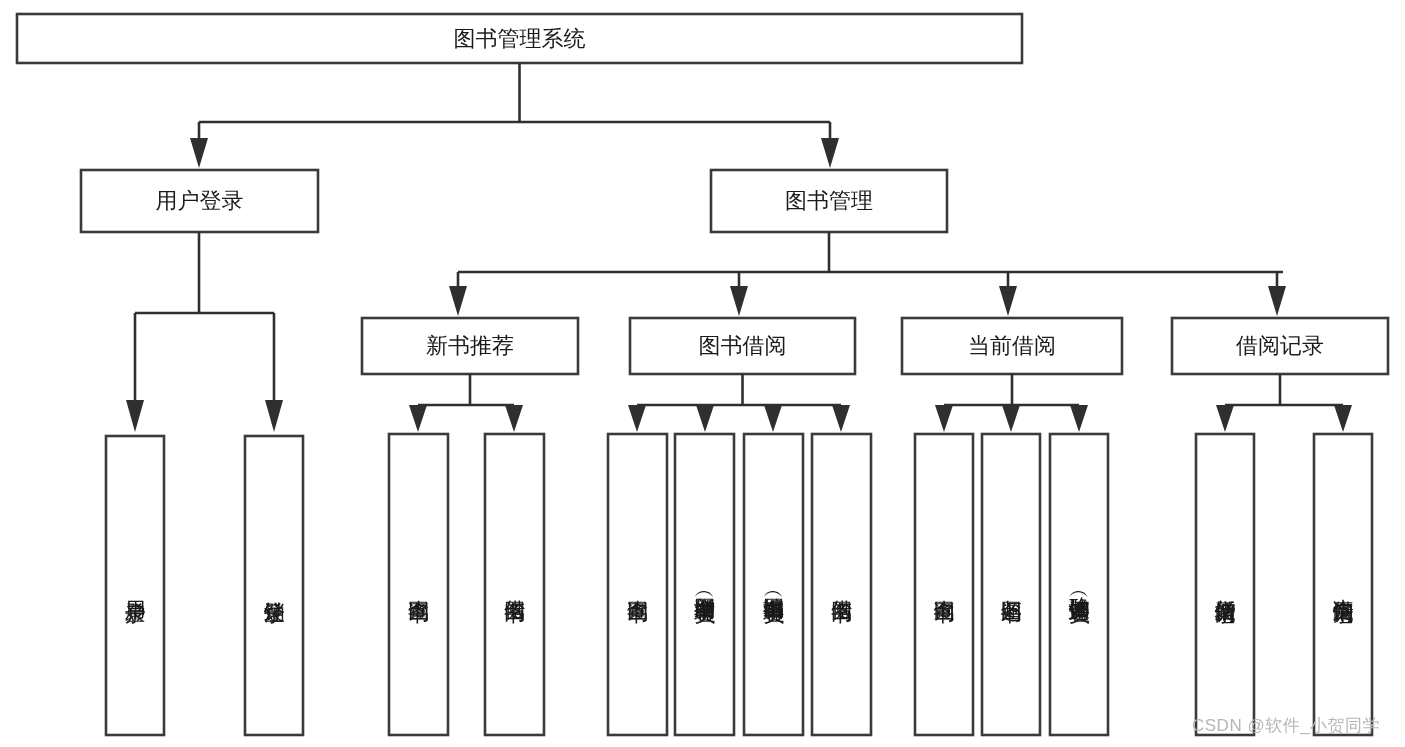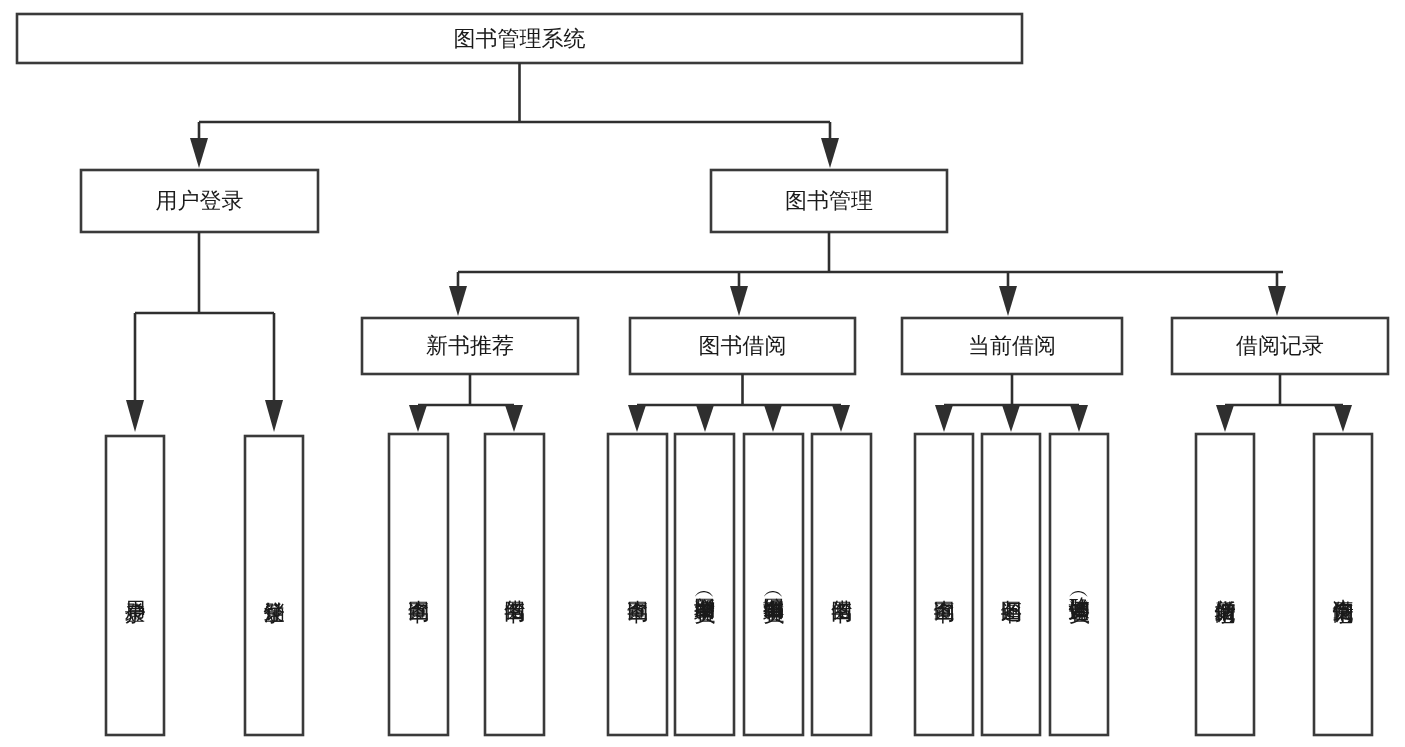--- a/index.html
+++ b/index.html
@@ -185,14 +185,15 @@
   <div class="node-label-v" style="left:744px; top:434px; width:59px; height:301px;">编辑图书（管理员）</div>
   <div class="node-label-v" style="left:812px; top:434px; width:59px; height:301px;">借阅图书</div>
 
   <div class="node-label-v" style="left:915px; top:434px; width:58px; height:301px;">查询图书</div>
   <div class="node-label-v" style="left:982px; top:434px; width:58px; height:301px;">归还图书</div>
   <div class="node-label-v" style="left:1050px; top:434px; width:58px; height:301px;">确认归还（管理员）</div>
 
   <div class="node-label-v" style="left:1196px; top:434px; width:58px; height:301px;">新增借阅记录</div>
   <div class="node-label-v" style="left:1314px; top:434px; width:58px; height:301px;">查询借阅记录</div>
 
+  <div class="watermark" style="left:1192px; top:714px;">CSDN @软件_小贺同学</div>
 
 </div>
 
 </body></html>

